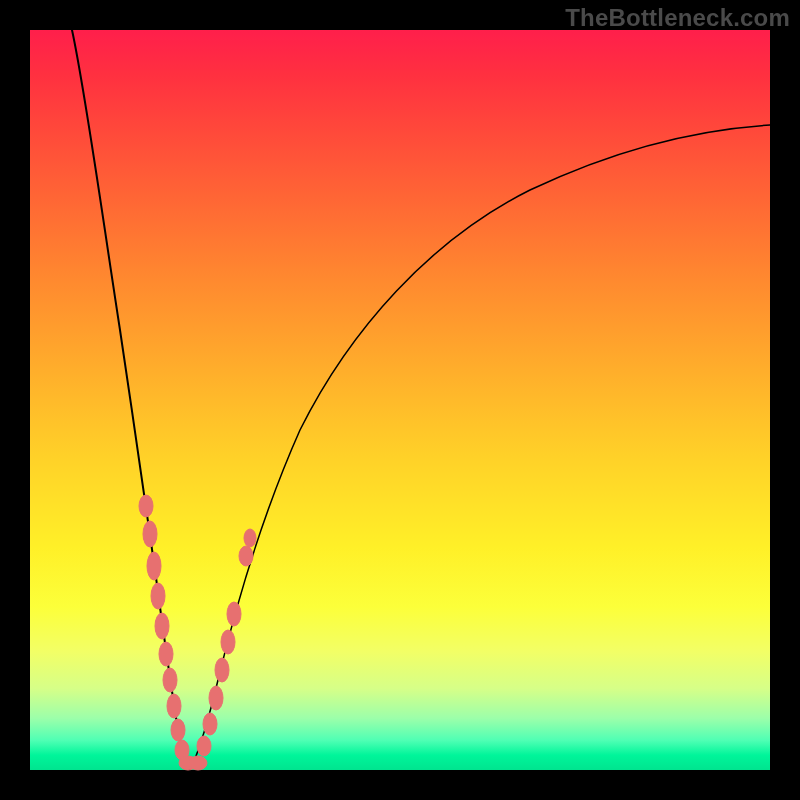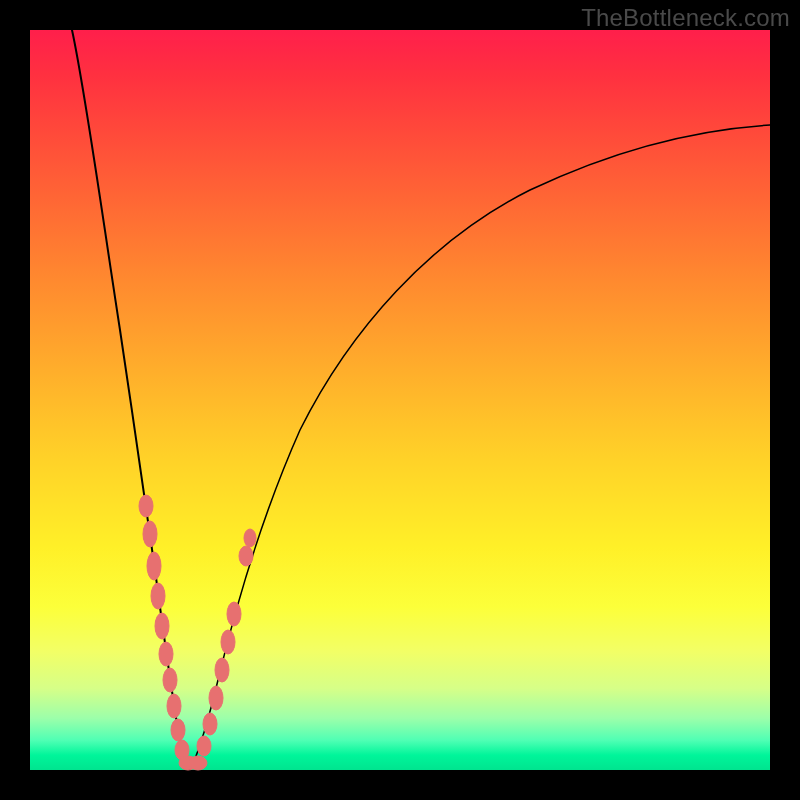--- a/index.html
+++ b/index.html
@@ -40,21 +40,21 @@
       #00f59a 98%,
       #00e48f 100%
     );
   }
   .watermark {
     position: absolute;
     top: 4px;
     right: 10px;
     color: #4a4a4a;
     font-size: 24px;
-    font-weight: 400;
+    font-weight: 700;
     letter-spacing: 0.2px;
     z-index: 20;
     pointer-events: none;
   }
   svg.curves {
     position: absolute;
     left: 0;
     top: 0;
     width: 740px;
     height: 740px;

